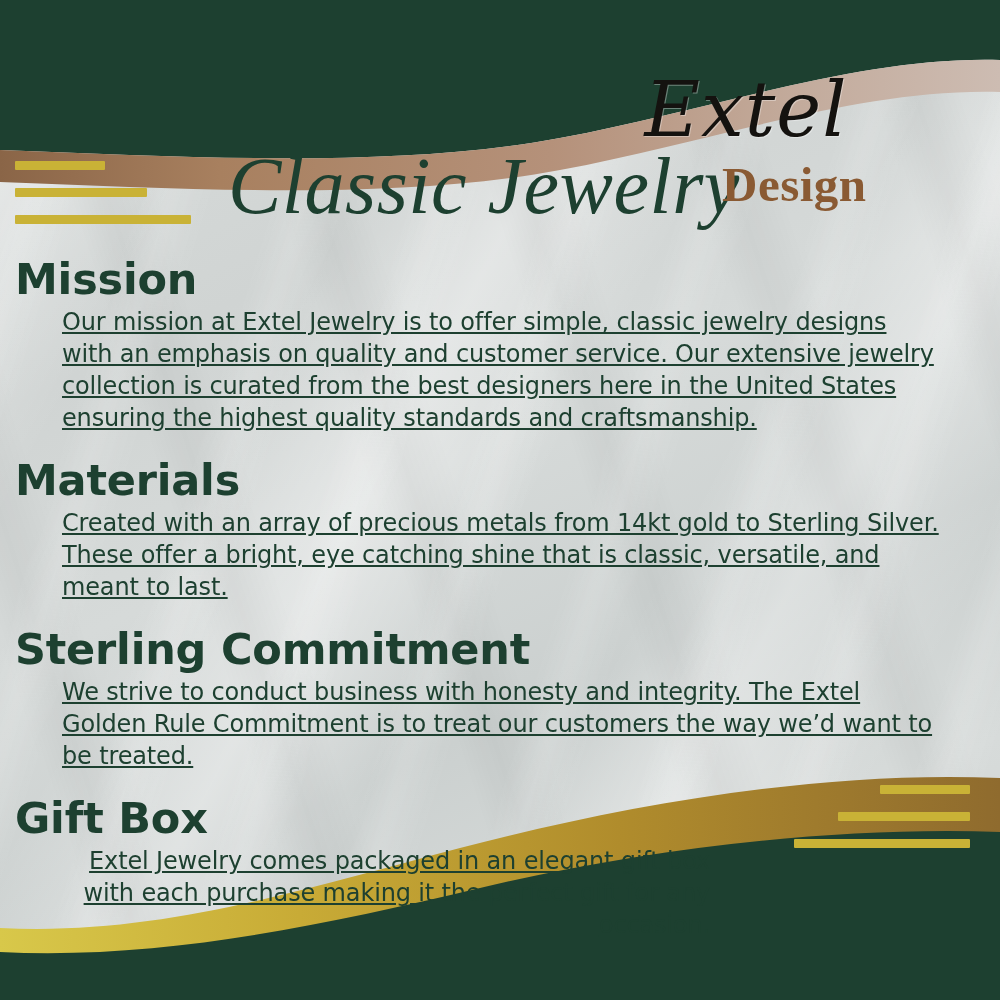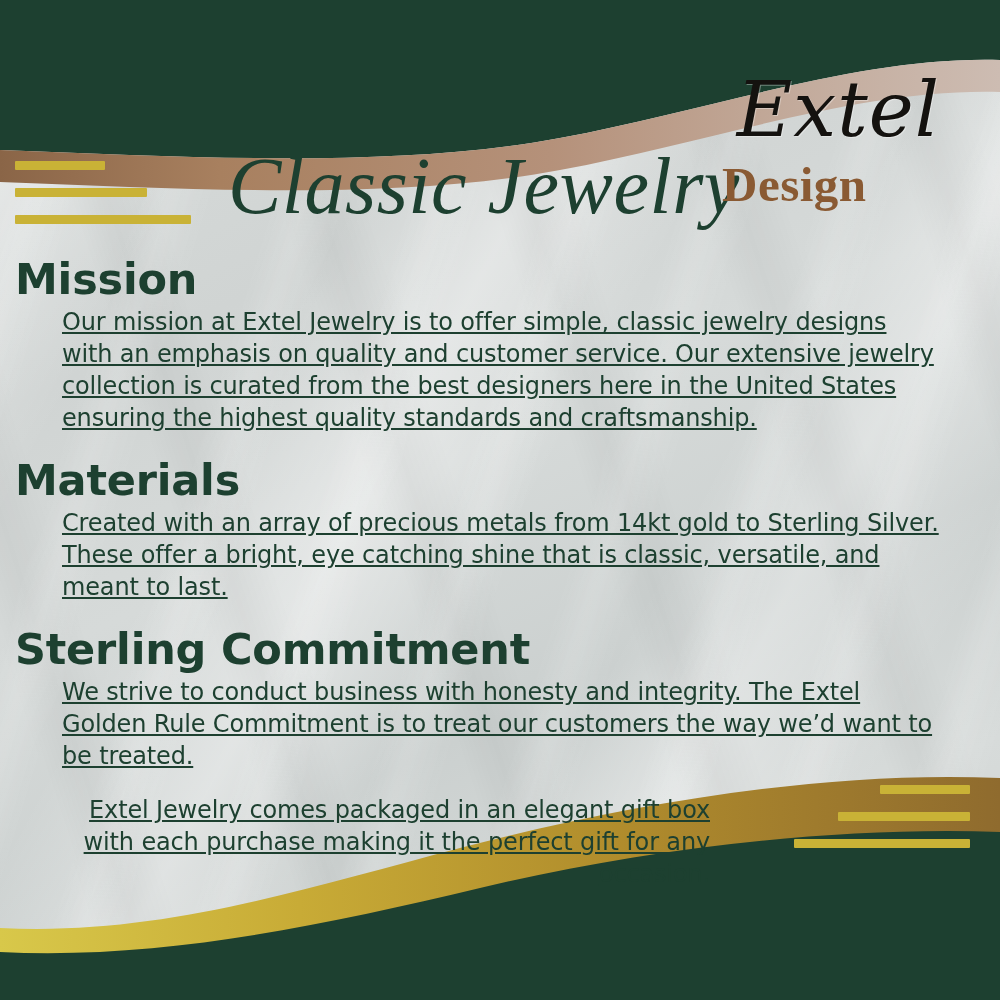--- a/index.html
+++ b/index.html
@@ -66,24 +66,24 @@
     text-align: right;
   }
   .lines-bottomright .ln { margin-left: auto; }
   .lines-bottomright .ln-1 { width: 90px; }
   .lines-bottomright .ln-2 { width: 132px; }
   .lines-bottomright .ln-3 { width: 176px; }
 
   
   .logo {
     position: absolute;
-    left: 600px;
+    left: 576px;
     top: 72px;
     width: 340px;
-    text-align: right;
+    text-align: center;
     font-family: "DejaVu Serif", serif;
     font-style: italic;
     font-weight: 400;
     font-size: 76px;
     line-height: 1;
     color: #14120f;
     letter-spacing: 1px;
     text-shadow: 1px 1px 0 rgba(255,255,255,0.35);
   }
 
@@ -212,17 +212,18 @@
       <h2 class="sec-title">Materials</h2>
       <p class="sec-body">Created with an array of precious metals from 14kt gold to Sterling Silver. These offer a bright, eye catching shine that is classic, versatile, and meant to last.</p>
     </div>
 
     <div class="section sec-service">
       <h2 class="sec-title">Sterling Commitment</h2>
       <p class="sec-body">We strive to conduct business with honesty and integrity. The Extel Golden Rule Commitment is to treat our customers the way we’d want to be treated.</p>
     </div>
 
     <div class="section sec-gift">
+      <h2 class="sec-title">Gift Box</h2>
       <p class="sec-body">Extel Jewelry comes packaged in an elegant gift box with each purchase making it the perfect gift for any occasion.</p>
     </div>
 
   </div>
 </div>
 
 </body></html>

